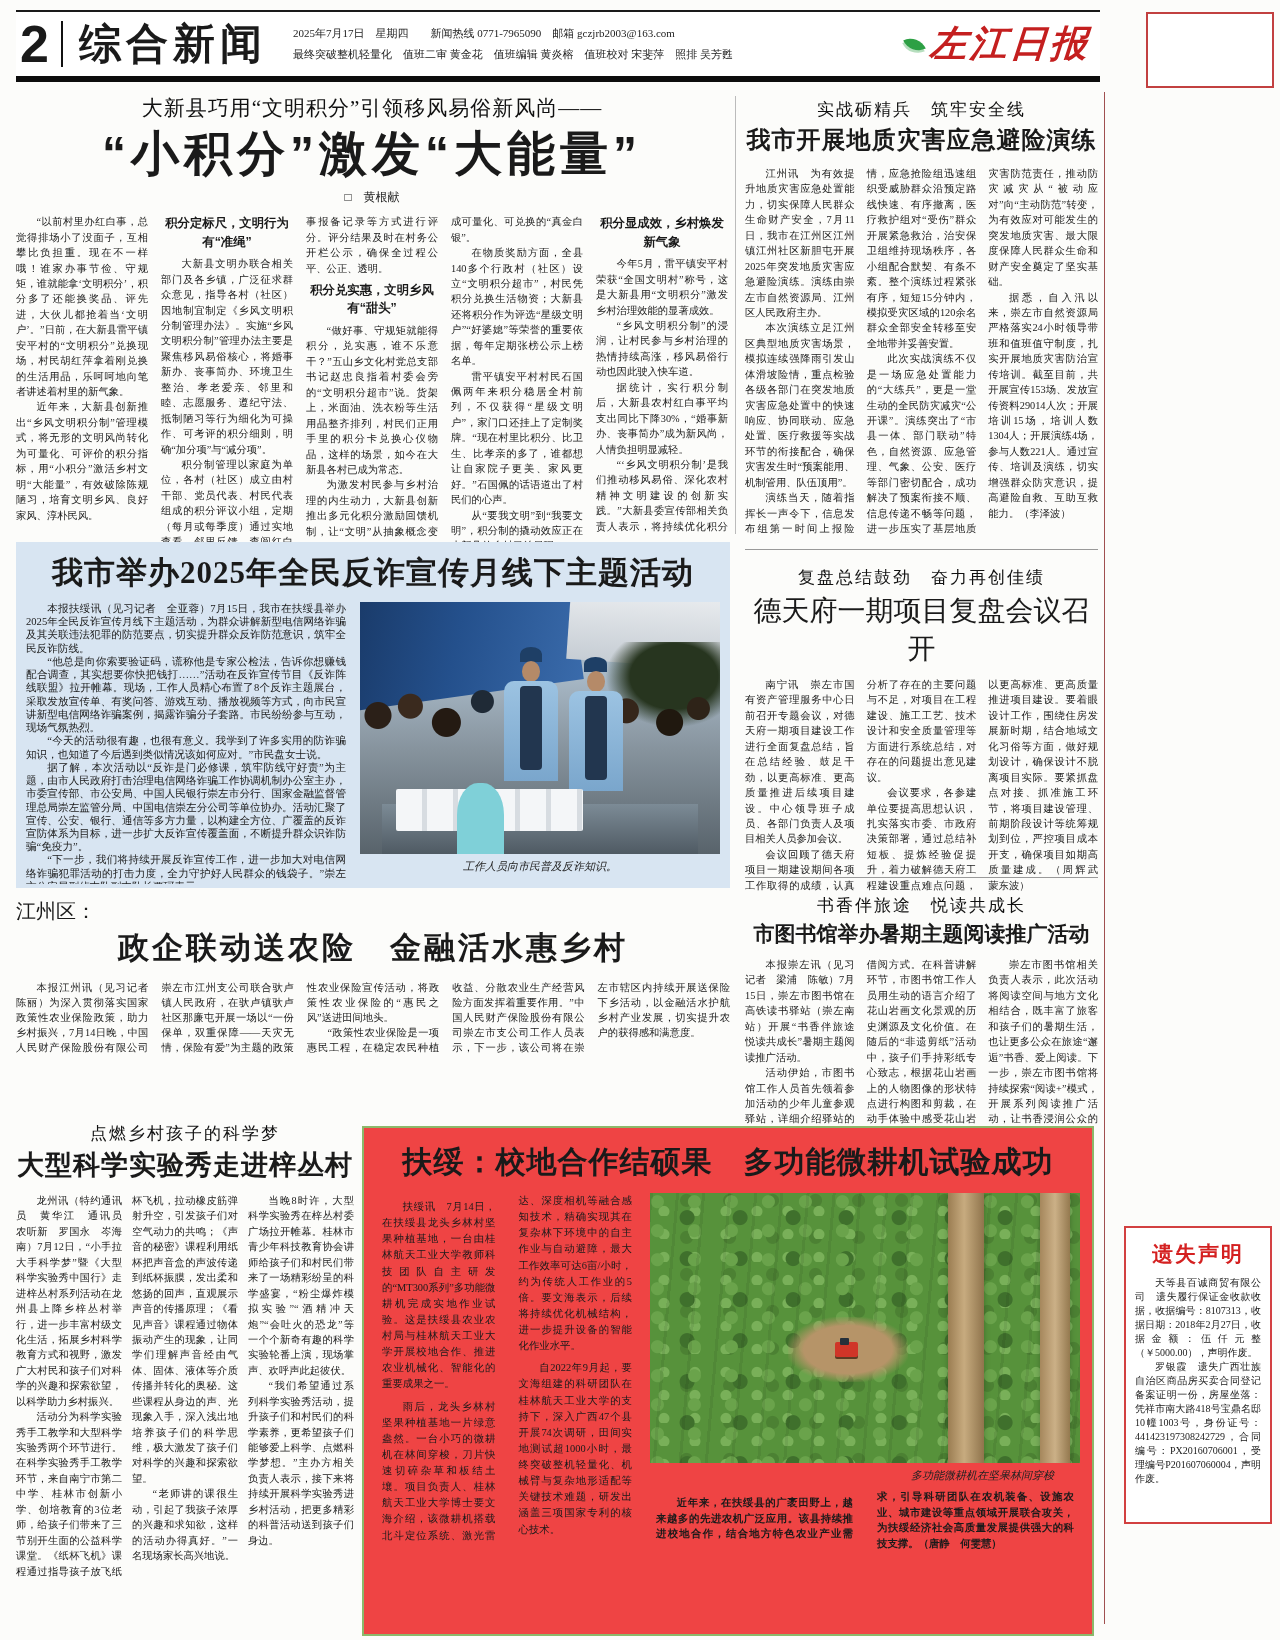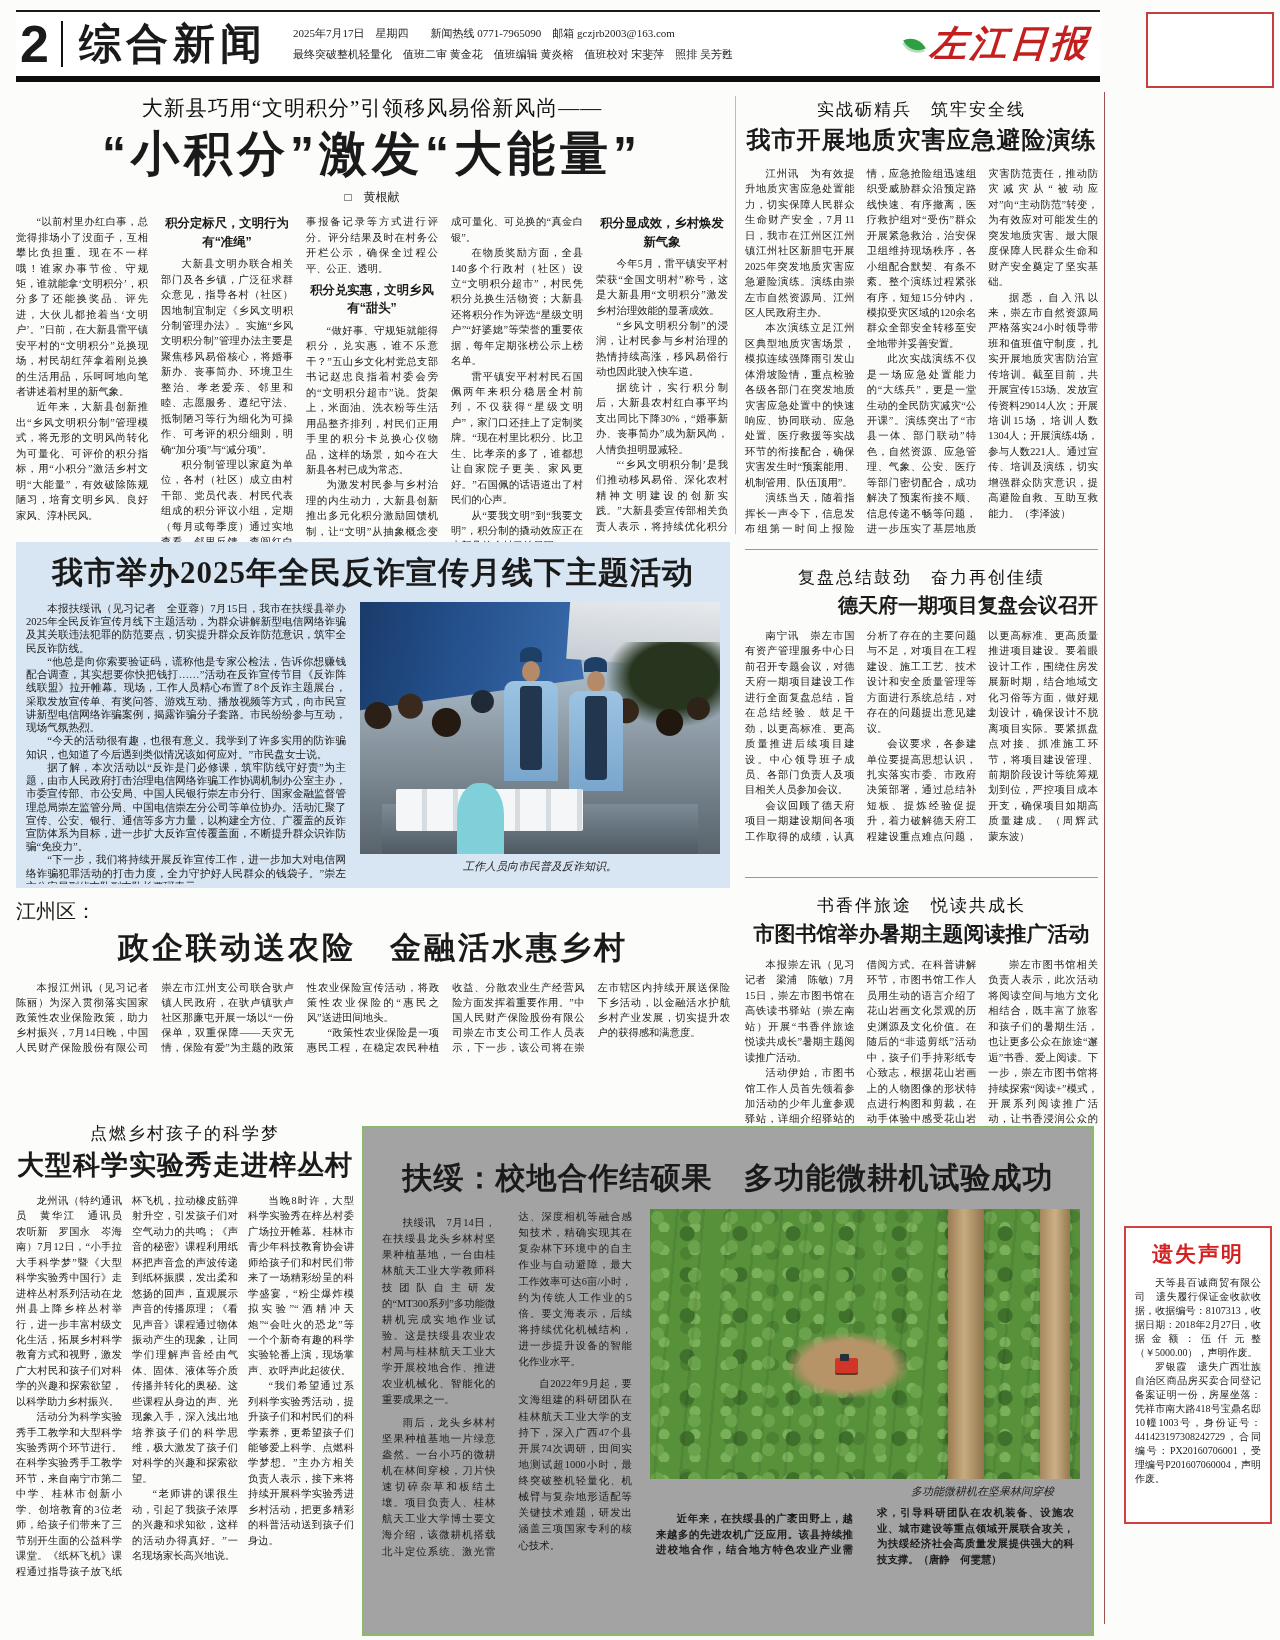--- a/index.html
+++ b/index.html
@@ -80,21 +80,21 @@
   .pf-papers{position:absolute;left:10%;bottom:9%;width:52%;height:17%;border-radius:2px;
       background:repeating-linear-gradient(90deg,#f4f6f8 0 26px,#d7dce1 26px 31px);}
   .pf-kid{position:absolute;left:27%;bottom:0;width:13%;height:28%;
       background:#7fd0d8;border-radius:45% 45% 0 0;}
   .caption{font-size:11px;font-style:italic;color:#222;}
   .caption1{text-align:center;padding:5px 8px 0;}
 
   
   .hd1{position:absolute;left:745px;top:549px;width:353px;height:1px;background:#999;}
   .dtf-art{position:absolute;left:745px;top:556px;width:353px;}
-  .title4{text-align:right;font-size:20px;font-weight:bold;margin:3px 0 9px;}
+  .title4{text-align:center;font-size:28px;font-weight:normal;margin:3px 0 9px;}
   .body4{height:224px;column-count:3;column-gap:12px;font-size:10.3px;line-height:1.5;}
   .hd2{position:absolute;left:745px;top:877px;width:353px;height:1px;background:#999;}
   .lib-art{position:absolute;left:745px;top:884px;width:353px;}
   .title5{text-align:center;font-size:21px;font-weight:bold;margin:3px 0 9px;}
   .body5{height:214px;column-count:3;column-gap:12px;font-size:10.3px;line-height:1.5;}
 
   
   .ins-art{position:absolute;left:16px;top:898px;width:714px;}
   .region{font-size:20px;margin:0 0 2px;}
   .title6{text-align:center;font-size:31px;font-weight:bold;letter-spacing:3px;margin:0 0 12px;}
@@ -102,21 +102,21 @@
 
   
   .sci-art{position:absolute;left:16px;top:1116px;width:338px;}
   .kicker7{font-size:17px;letter-spacing:2px;margin:6px 0 2px;}
   .title7{text-align:center;font-family:"Liberation Sans",sans-serif;font-size:27px;font-weight:900;
           letter-spacing:1px;margin:2px 0 10px;}
   .body7{height:430px;column-count:3;column-gap:10px;font-size:10.3px;line-height:1.5;}
 
   
   .fusui-box{position:absolute;left:362px;top:1126px;width:732px;height:510px;box-sizing:border-box;
-      border:2px solid #8cb86a;background:#a3a3a3;padding:24px 12px;}
+      border:2px solid #8cb86a;background:#ef4444;padding:8px 12px;}
   .title8{text-align:center;font-size:30px;font-weight:bold;letter-spacing:1px;margin:6px 0 10px;}
   .fusui-flex{display:flex;gap:12px;}
   .fusui-left{width:262px;height:408px;column-count:2;column-gap:11px;font-size:10.4px;line-height:1.55;
       text-align:justify;overflow:hidden;}
   .fusui-left p,.fusui-bottom p{margin:6px;text-indent:2em;}
   .fusui-right{flex:1;}
   .photo-orchard{position:relative;height:270px;overflow:hidden;background-color:#57923b;
      background-image:
        radial-gradient(circle at 20% 30%,#6aa34b 0 6px,transparent 7px),
        radial-gradient(circle at 70% 60%,#3f702c 0 7px,transparent 8px),

